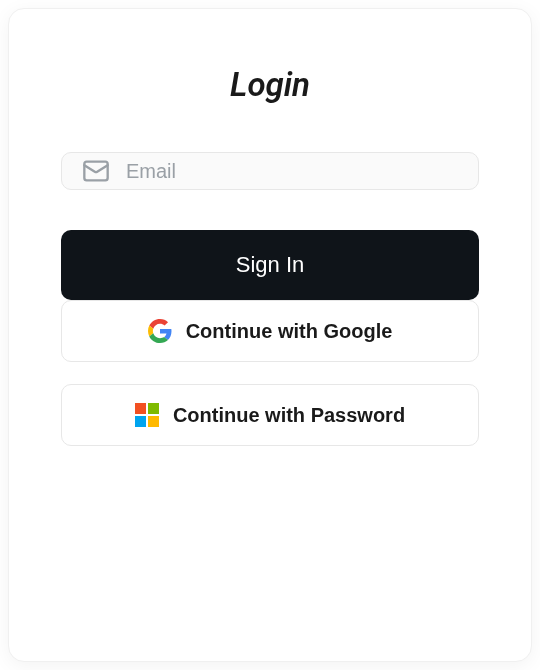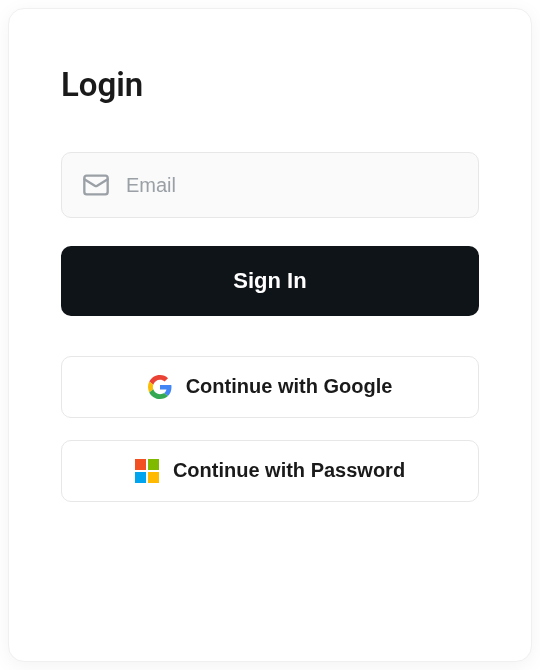--- a/index.html
+++ b/index.html
@@ -20,34 +20,35 @@
       width: 524px;
       min-height: 654px;
       background: #ffffff;
       border-radius: 16px;
       border: 1px solid #f0f0f0;
       box-shadow: 0 4px 20px rgba(0,0,0,0.05);
       padding: 56px 52px 40px 52px;
       margin-top: 8px;
     }
     .title {
-      text-align: left;
+      text-align: center;
       font-size: 33px;
       font-weight: 600;
       color: #1a1a1a;
       margin-bottom: 48px;
+      font-style: italic;
     }
     .input-group {
       display: flex;
       align-items: center;
       background: #fafafa;
       border: 1px solid #e7e7e7;
       border-radius: 10px;
-      padding: 18px 20px;
-      margin-bottom: 28px;
+      padding: 4px 20px;
+      margin-bottom: 40px;
       justify-content: space-between;
     }
     .input-group .icon {
       width: 28px;
       height: 28px;
       color: #9aa0a6;
       flex-shrink: 0;
       margin-right: 16px;
       display: flex;
       align-items: center;
@@ -65,36 +66,35 @@
       color: #9aa0a6;
     }
     .signin-btn {
       width: 100%;
       background: #0f1419;
       color: #ffffff;
       border: none;
       border-radius: 10px;
       padding: 22px 0;
       font-size: 22px;
-      font-weight: 700;
+      font-weight: 400;
       cursor: pointer;
-      margin-bottom: 40px;
     }
     .oauth-btn {
       width: 100%;
       background: #ffffff;
       border: 1px solid #e7e7e7;
       border-radius: 10px;
       padding: 18px 0;
       font-size: 20px;
       font-weight: 600;
       color: #1a1a1a;
       cursor: pointer;
       display: flex;
-      align-items: flex-start;
+      align-items: center;
       justify-content: center;
       gap: 14px;
       margin-bottom: 22px;
     }
     .oauth-btn .oauth-icon {
       width: 24px;
       height: 24px;
       display: flex;
       align-items: center;
       justify-content: center;

